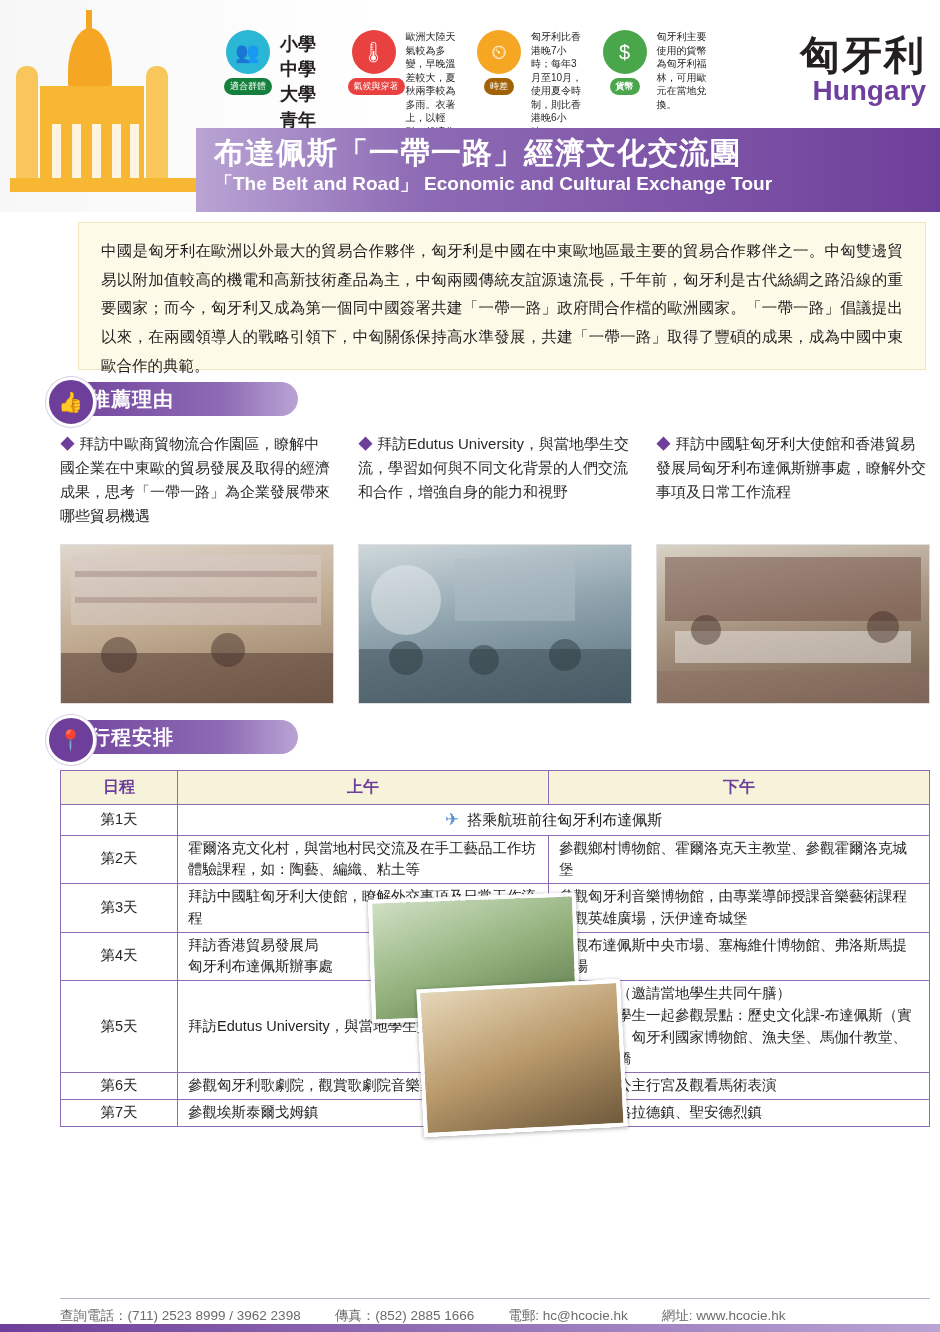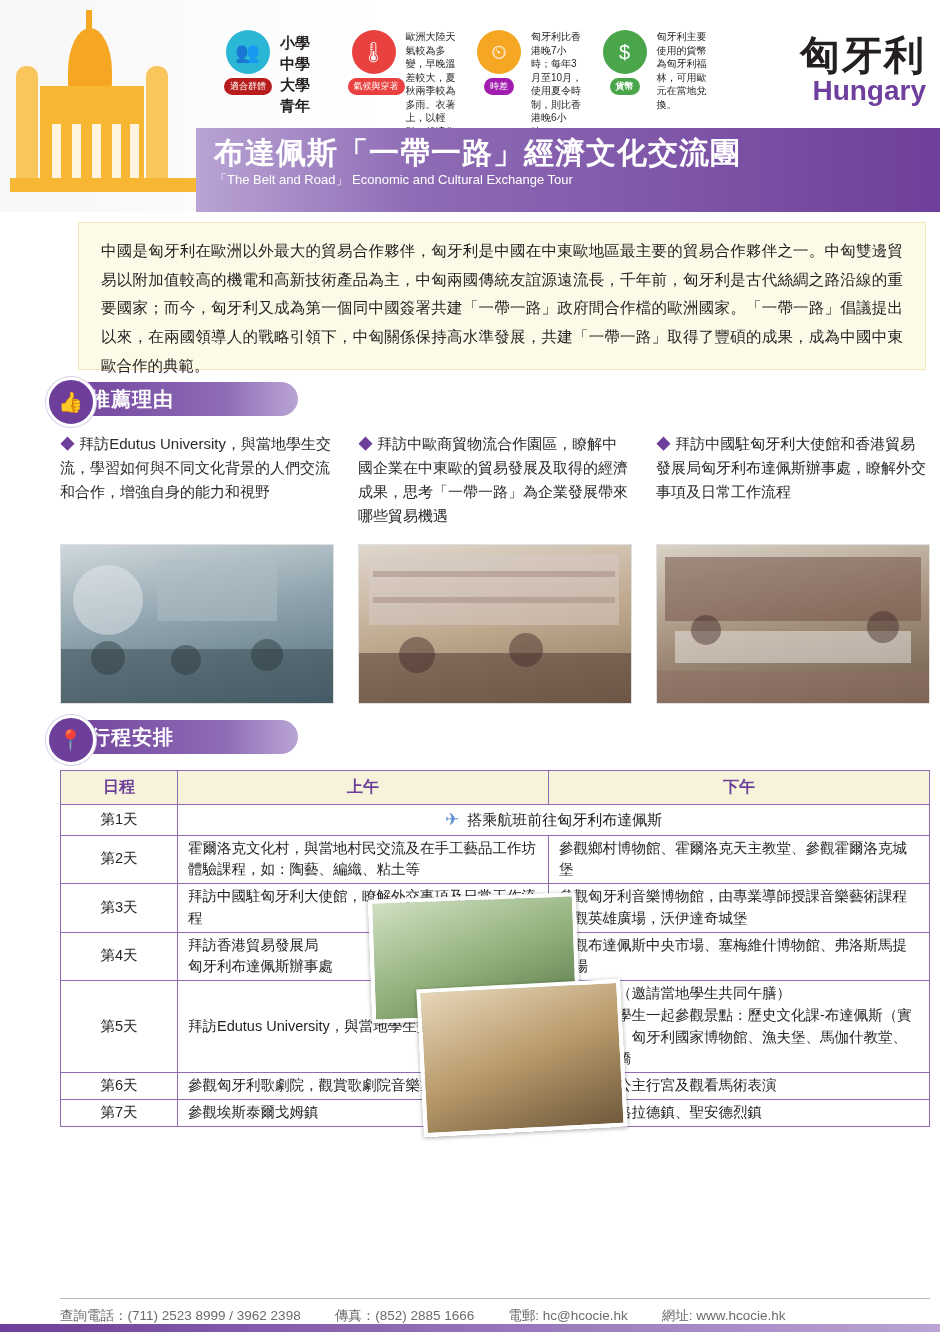--- a/index.html
+++ b/index.html
@@ -67,45 +67,45 @@
     color:#fff;font-size:20px;line-height:1;
   }
   .c-blue{background:#2ab7d6;}
   .c-red{background:#e8413f;}
   .c-org{background:#f5a623;}
   .c-grn{background:#4aa64a;}
   .badge-label{
     margin-top:4px;display:inline-block;padding:2px 6px;border-radius:9px;
     color:#fff;font-size:9px;white-space:nowrap;
   }
-  .b-blue{background:#b91c1c;}
+  .b-blue{background:#15803d;}
   .b-red{background:#e8413f;}
-  .b-org{background:#a21caf;text-align:right;}
+  .b-org{background:#a16207;text-align:right;}
   .b-grn{background:#4aa64a;font-weight:bold;}
   .info-lines{font-size:10px;line-height:1.35;color:#231f20;padding-top:2px;}
-  .info-lines .bold{font-weight:bold;font-size:15px;line-height:1.4;}
+  .info-lines .bold{font-weight:bold;font-size:18px;line-height:1.4;}
   .info-text{font-size:10px;line-height:1.35;max-width:106px;}
   
   .country{
     position:absolute;right:14px;top:34px;text-align:right;
   }
   .country .cn{
     font-size:40px;font-weight:bold;color:#231f20;letter-spacing:2px;line-height:1.05;
   }
   .country .en{
     font-size:28px;font-weight:bold;color:#6f3f9e;line-height:1.1;
   }
   
   .titlebar{
     position:absolute;left:196px;top:128px;width:744px;height:84px;
     background:linear-gradient(90deg,#b9a4d4 0%, #8e6bb5 30%, #6e3f9a 100%);
     color:#fff;padding:6px 16px 0 18px;box-sizing:border-box;
   }
   .titlebar .t-cn{font-size:30px;font-weight:bold;letter-spacing:1px;line-height:1.25;}
-  .titlebar .t-en{font-size:13px;font-weight:normal;line-height:1.25;}
+  .titlebar .t-en{font-size:19px;font-weight:bold;line-height:1.25;}
   
   .intro{
     position:absolute;left:78px;top:222px;width:848px;height:148px;
     background:#fdfbe8;border:1px solid #efe8bf;
     padding:14px 22px;box-sizing:border-box;
     font-size:15.5px;line-height:1.85;color:#231f20;text-align:justify;
   }
   
   .sec{
     position:absolute;height:34px;
@@ -260,50 +260,50 @@
 <div class="sec" id="sec-reason">
   <div class="sec-ico">👍</div>
   <span>推薦理由</span>
 </div>
 
 <div class="reasons">
 
   <div class="reason-col">
     <div class="reason-text">
       <span class="dia">◆</span>
+      <span>拜訪中歐商貿物流合作園區，瞭解中國企業在中東歐的貿易發展及取得的經濟成果，思考「一帶一路」為企業發展帶來哪些貿易機遇</span>
+    </div>
+    <div class="ph ph2">
+      <div class="bar" style="left:10px;top:10px;width:250px;height:70px;background:#d7ccc8"></div>
+      <div class="bar" style="left:14px;top:26px;width:242px;height:6px;background:#a1887f"></div>
+      <div class="bar" style="left:14px;top:52px;width:242px;height:6px;background:#a1887f"></div>
+      <div class="bar" style="left:0;top:108px;width:272px;height:50px;background:#4e342e"></div>
+      <div class="blob" style="left:40px;top:92px;width:36px;height:36px;background:#3e2723"></div>
+      <div class="blob" style="left:150px;top:88px;width:34px;height:34px;background:#3e2723"></div>
+    </div>
+  </div>
+
+  <div class="reason-col">
+    <div class="reason-text">
+      <span class="dia">◆</span>
       <span>拜訪Edutus University，與當地學生交流，學習如何與不同文化背景的人們交流和合作，增強自身的能力和視野</span>
     </div>
     <div class="ph ph1">
       <div class="blob" style="left:12px;top:20px;width:70px;height:70px;background:#eceff1"></div>
       <div class="bar" style="left:96px;top:14px;width:120px;height:62px;background:#b0bec5"></div>
       <div class="bar" style="left:0;top:104px;width:272px;height:54px;background:#37474f"></div>
       <div class="blob" style="left:30px;top:96px;width:34px;height:34px;background:#263238"></div>
       <div class="blob" style="left:110px;top:100px;width:30px;height:30px;background:#263238"></div>
       <div class="blob" style="left:190px;top:94px;width:32px;height:32px;background:#263238"></div>
     </div>
   </div>
 
   <div class="reason-col">
     <div class="reason-text">
       <span class="dia">◆</span>
-      <span>拜訪中歐商貿物流合作園區，瞭解中國企業在中東歐的貿易發展及取得的經濟成果，思考「一帶一路」為企業發展帶來哪些貿易機遇</span>
-    </div>
-    <div class="ph ph2">
-      <div class="bar" style="left:10px;top:10px;width:250px;height:70px;background:#d7ccc8"></div>
-      <div class="bar" style="left:14px;top:26px;width:242px;height:6px;background:#a1887f"></div>
-      <div class="bar" style="left:14px;top:52px;width:242px;height:6px;background:#a1887f"></div>
-      <div class="bar" style="left:0;top:108px;width:272px;height:50px;background:#4e342e"></div>
-      <div class="blob" style="left:40px;top:92px;width:36px;height:36px;background:#3e2723"></div>
-      <div class="blob" style="left:150px;top:88px;width:34px;height:34px;background:#3e2723"></div>
-    </div>
-  </div>
-
-  <div class="reason-col">
-    <div class="reason-text">
-      <span class="dia">◆</span>
       <span>拜訪中國駐匈牙利大使館和香港貿易發展局匈牙利布達佩斯辦事處，瞭解外交事項及日常工作流程</span>
     </div>
     <div class="ph ph3">
       <div class="bar" style="left:8px;top:12px;width:256px;height:64px;background:#6d4c41"></div>
       <div class="bar" style="left:18px;top:86px;width:236px;height:32px;background:#efebe9"></div>
       <div class="blob" style="left:34px;top:70px;width:30px;height:30px;background:#3e2723"></div>
       <div class="blob" style="left:210px;top:66px;width:32px;height:32px;background:#3e2723"></div>
       <div class="bar" style="left:0;top:126px;width:272px;height:32px;background:#8d6e63"></div>
     </div>
   </div>

